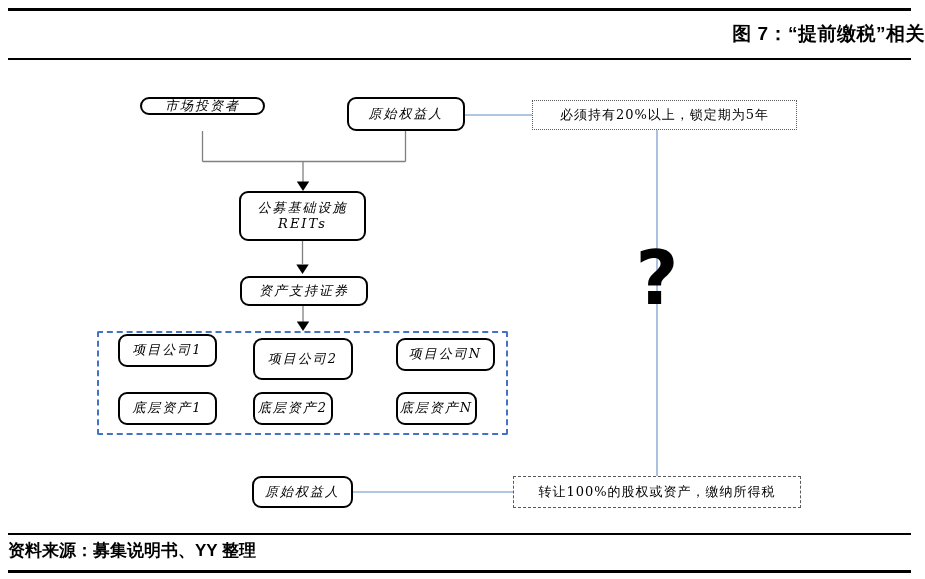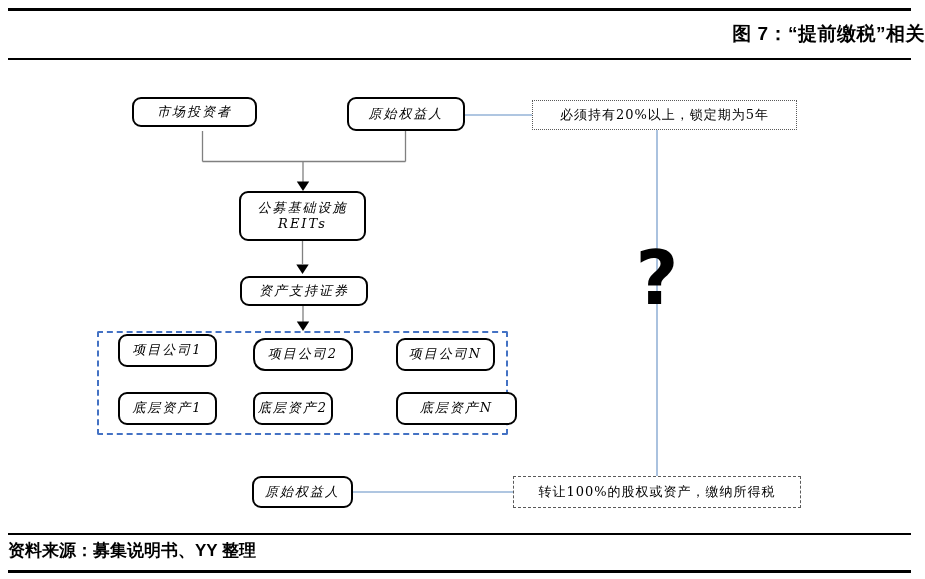--- a/index.html
+++ b/index.html
@@ -75,40 +75,40 @@
       <path d="M303,306 V322" stroke="#808080" stroke-width="1.3" fill="none"></path>
       <polygon fill="#000" points="303,331 296.8,321.5 309.2,321.5"></polygon>
 
       <g stroke="#95B3D7" stroke-width="1.6" fill="none">
         <path d="M465,115 H532"></path>
         <path d="M657,130 V476"></path>
         <path d="M353,492 H513"></path>
       </g>
     </svg>
 
-    <div class="node" style="left:132px; top:97px;  width:125px; height:30px;">市场投资者</div>
+    <div class="node" style="left:140px; top:97px;  width:125px; height:18px;">市场投资者</div>
     <div class="node" style="left:347px; top:97px;  width:118px; height:34px;">原始权益人</div>
     <div class="note dotted" style="left:532px; top:100px; width:265px; height:30px;">必须持有20%以上，锁定期为5年</div>
 
     <div class="node two-line" style="left:239px; top:191px; width:127px; height:50px;">
       <span>公募基础设施</span>
       <span>REITs</span>
     </div>
 
     <div class="node" style="left:240px; top:276px; width:128px; height:30px;text-align:right;">资产支持证券</div>
 
     <div class="group-box" style="left:97px; top:331px; width:411px; height:104px;"></div>
 
     <div class="node" style="left:118px; top:334px; width:99px;  height:33px;">项目公司1</div>
-    <div class="node" style="left:253px; top:338px; width:100px; height:33px;border-radius:12px;">项目公司2</div>
+    <div class="node" style="left:253px; top:338px; width:100px; height:42px;">项目公司2</div>
     <div class="node" style="left:396px; top:338px; width:99px;  height:33px;">项目公司N</div>
 
     <div class="node" style="left:118px; top:392px; width:99px;  height:33px;">底层资产1</div>
     <div class="node" style="left:253px; top:392px; width:80px; height:33px;">底层资产2</div>
-    <div class="node" style="left:396px; top:392px; width:121px;  height:33px;">底层资产N</div>
+    <div class="node" style="left:396px; top:392px; width:81px;  height:33px;">底层资产N</div>
 
     <div class="qmark">?</div>
 
     <div class="node" style="left:252px; top:476px; width:101px; height:32px;">原始权益人</div>
     <div class="note dashed" style="left:513px; top:476px; width:288px; height:32px;">转让100%的股权或资产，缴纳所得税</div>
   </div>
 
   <div class="rule rule-src-top"></div>
   <div class="source-note">资料来源：募集说明书、YY 整理</div>
   <div class="rule rule-bottom"></div>

